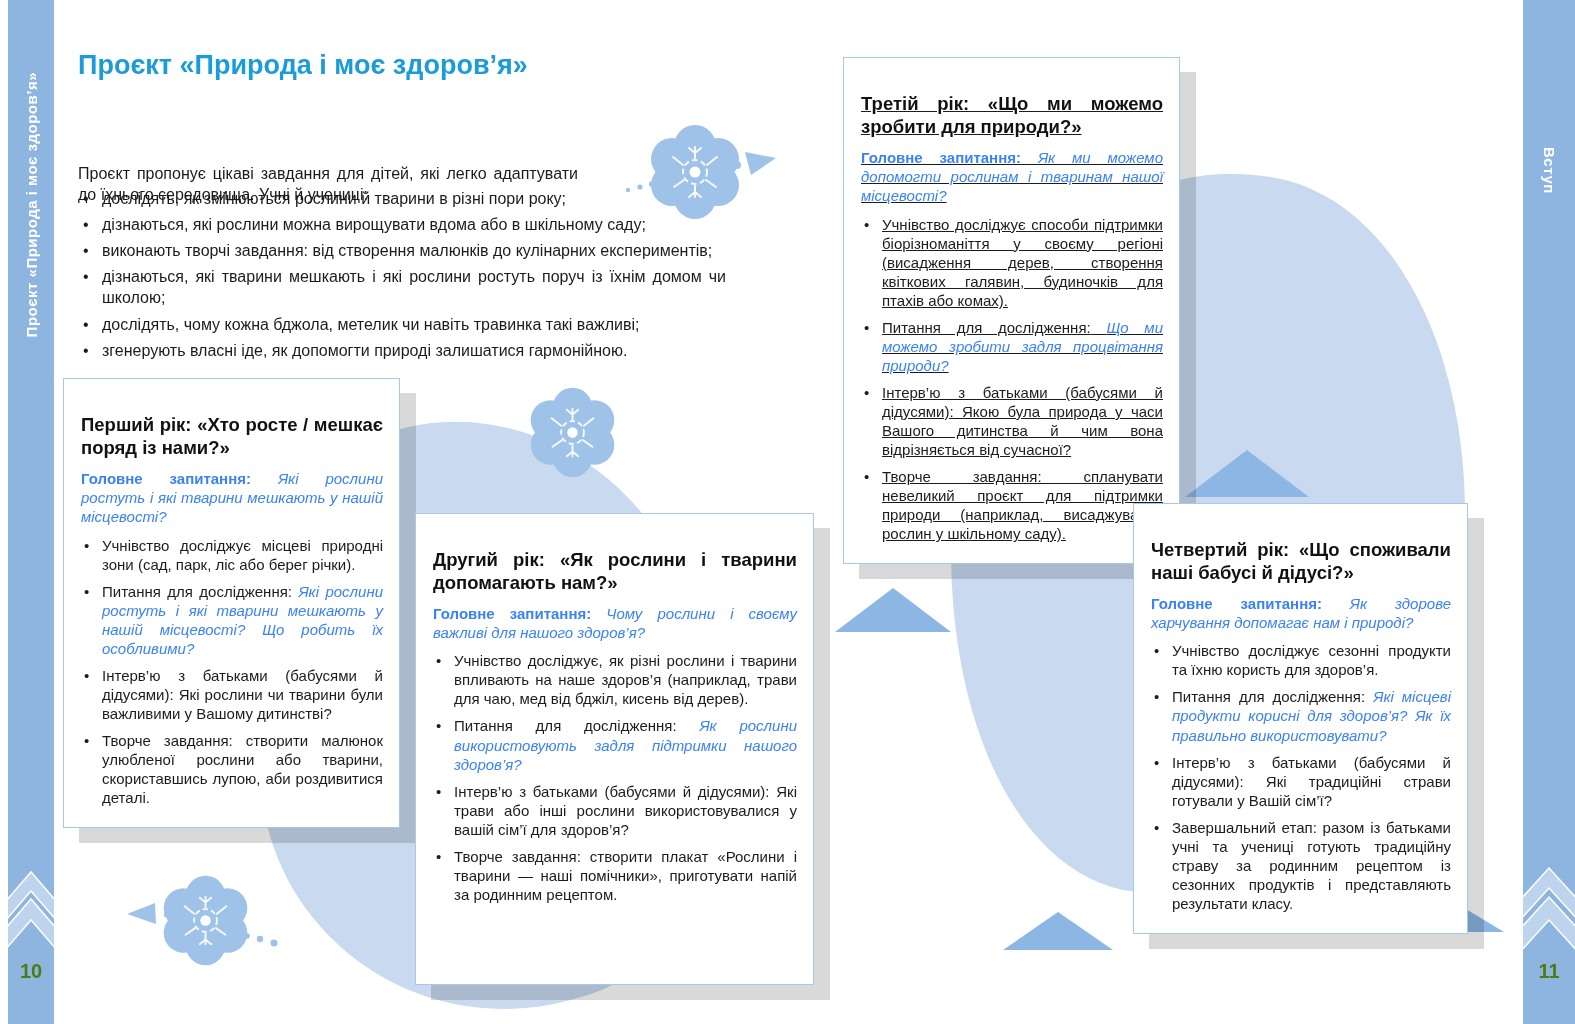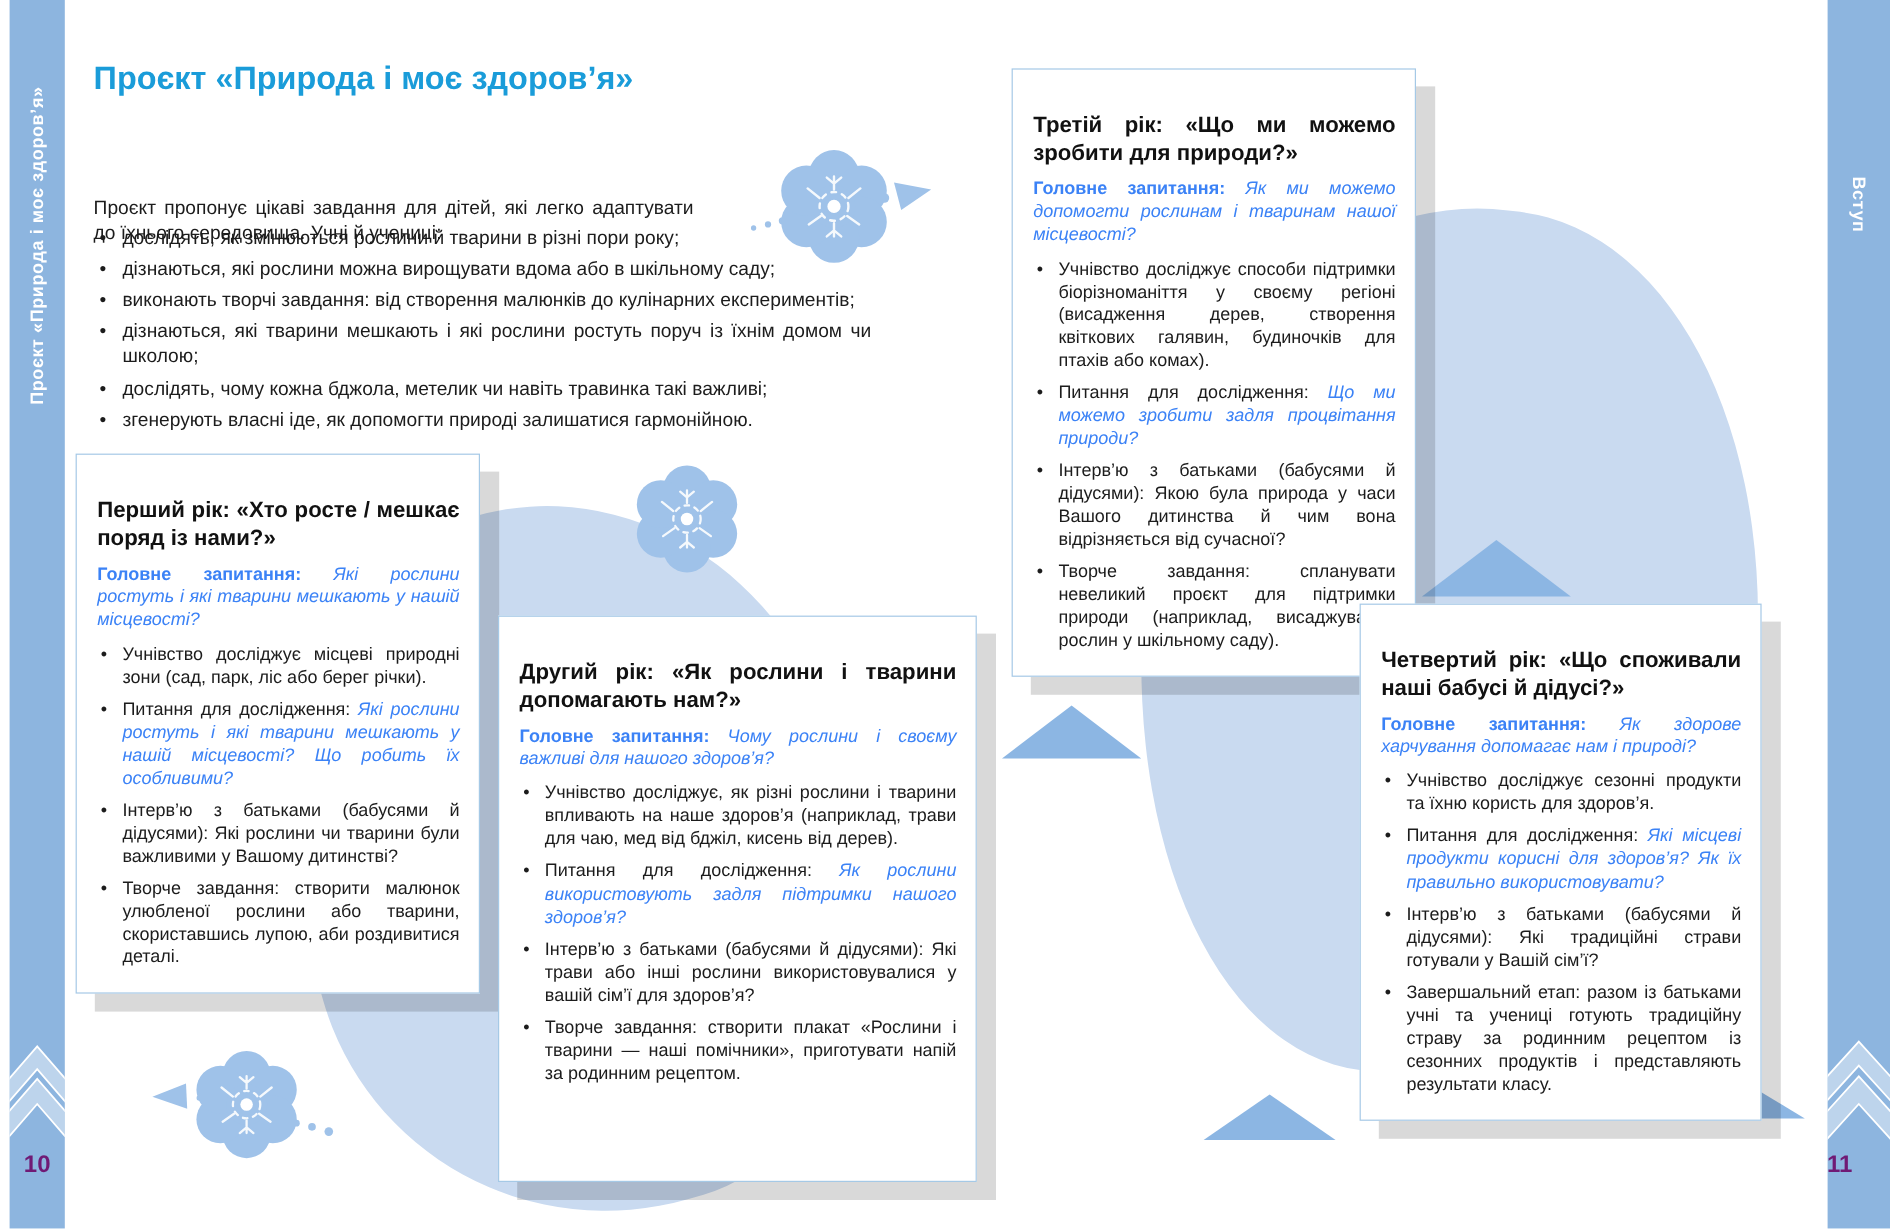--- a/index.html
+++ b/index.html
@@ -13,25 +13,25 @@
   .strip-right { right:0;   width:52px; }
   .vlabel { position:absolute; z-index:5; display:flex; align-items:center; justify-content:center; }
   .vlabel-left  { left:8px; top:70px;  width:46px; height:270px; }
   .vlabel-right { right:0;  top:95px;  width:52px; height:150px; }
   .vlabel span {
     writing-mode:vertical-rl; color:#ffffff; font-weight:bold; font-size:15px;
     letter-spacing:.5px; white-space:nowrap;
   }
   .vlabel-left span { transform:rotate(180deg); }
   .pagenum {
-    position:absolute; z-index:5; color:#701a75; font-weight:bold; font-size:20px;
+    position:absolute; z-index:5; color:#4d7c0f; font-weight:bold; font-size:20px;
     text-align:center; top:960px;
   }
   .pagenum-left  { left:8px; width:46px; }
-  .pagenum-right { right:16px;  width:52px; }
+  .pagenum-right { right:0;  width:52px; }
   .chev { position:absolute; z-index:5; }
   .chev-left  { left:8px; top:858px; }
   .chev-right { right:0;  top:852px; }
 
   
   .blob { position:absolute; background:#c9daf0; border-radius:50%; z-index:0; }
   .blob-left  { left:245px; top:418px; width:470px; height:596px; transform:rotate(-16deg);
                 border-radius:48% 52% 46% 54% / 55% 45% 58% 42%; }
   .blob-right { left:950px; top:172px; width:515px; height:726px; transform:rotate(7deg);
                 border-radius:52% 48% 55% 45% / 46% 54% 44% 56%; }
@@ -61,21 +61,21 @@
   .intro-list li::before { content:"•"; position:absolute; left:5px; }
 
   
   .box {
     position:absolute; z-index:3; box-sizing:border-box; background:#ffffff;
     border:1.5px solid #a5c9e6; box-shadow:16px 15px 0 rgba(0,0,0,0.15);
     padding:34px 16px 12px 17px;
   }
   .box-1 { left:63px;   top:378px; width:337px; min-height:427px; }
   .box-2 { left:415px;  top:513px; width:399px; min-height:472px; }
-  .box-3 { left:843px;  top:57px;  width:337px; min-height:473px; }
+  .box-3 { left:843px;  top:57px;  width:337px; min-height:473px;text-decoration:underline; }
   .box-4 { left:1133px; top:503px; width:335px; min-height:402px; }
   .box h2 { margin:0 0 9px; font-size:18.5px; line-height:1.27; color:#111; text-align:justify; }
   .lead { margin:0 0 9px; font-size:15px; line-height:1.28; text-align:justify; }
   .lead-label { font-weight:bold; color:#3b82f6; }
   .gray { color:#3b82f6; font-style:italic; }
   .box ul { margin:0; padding:0; list-style:none; }
   .box li {
     position:relative; padding-left:21px; margin-bottom:8px;
     font-size:15px; line-height:1.27; text-align:justify; color:#1c1c1c;
   }

